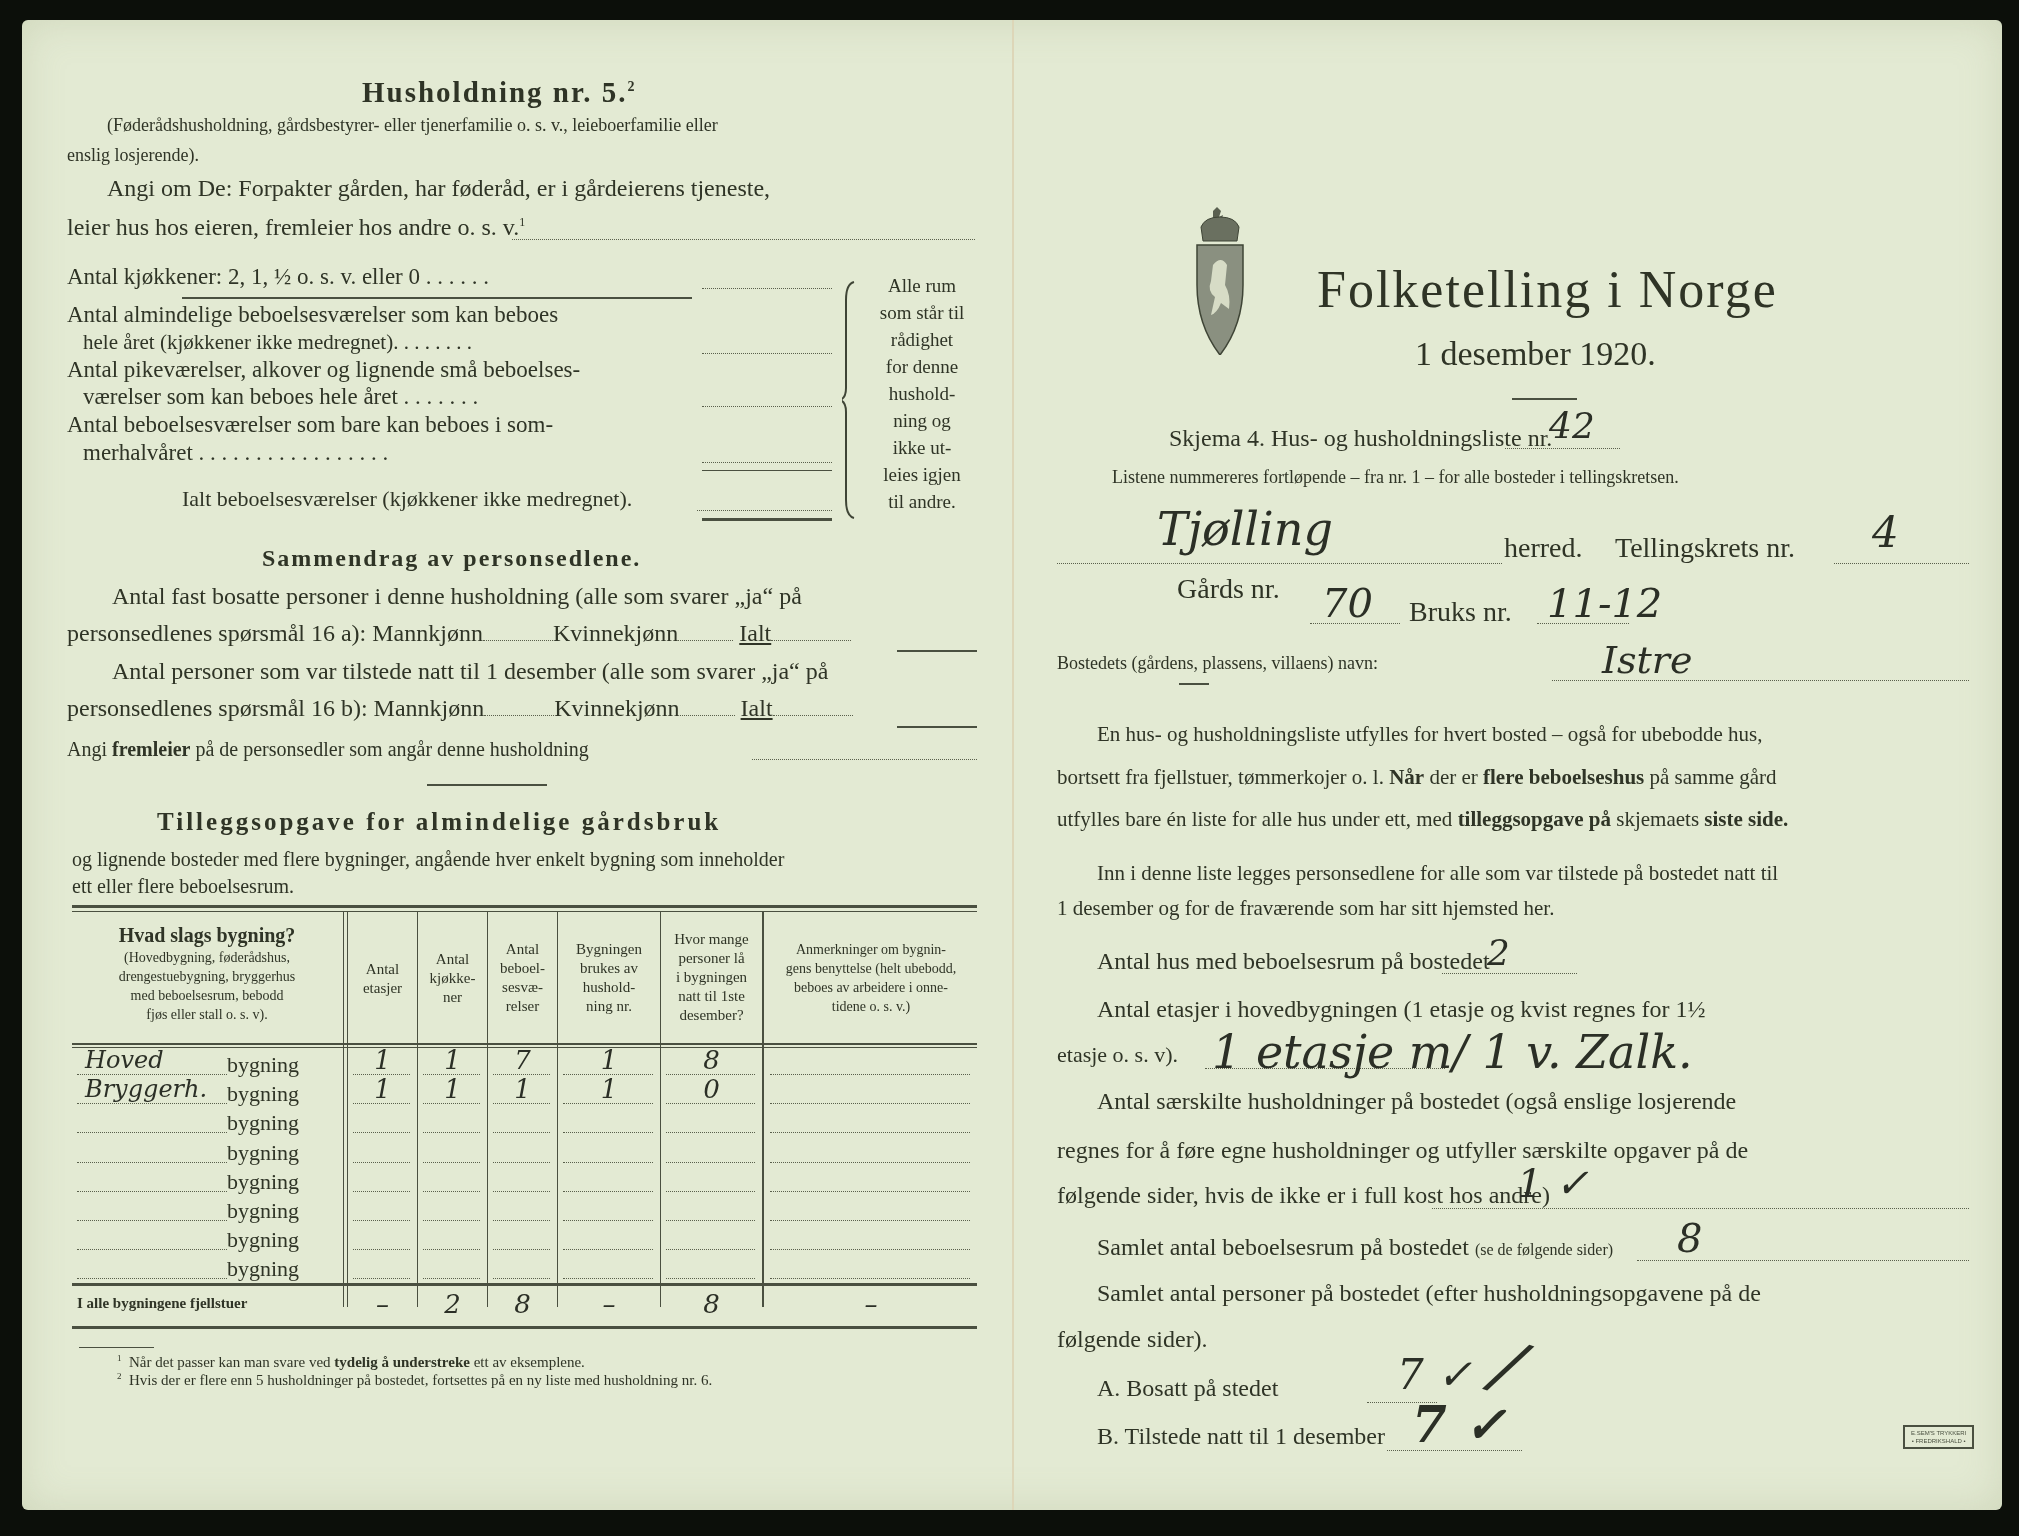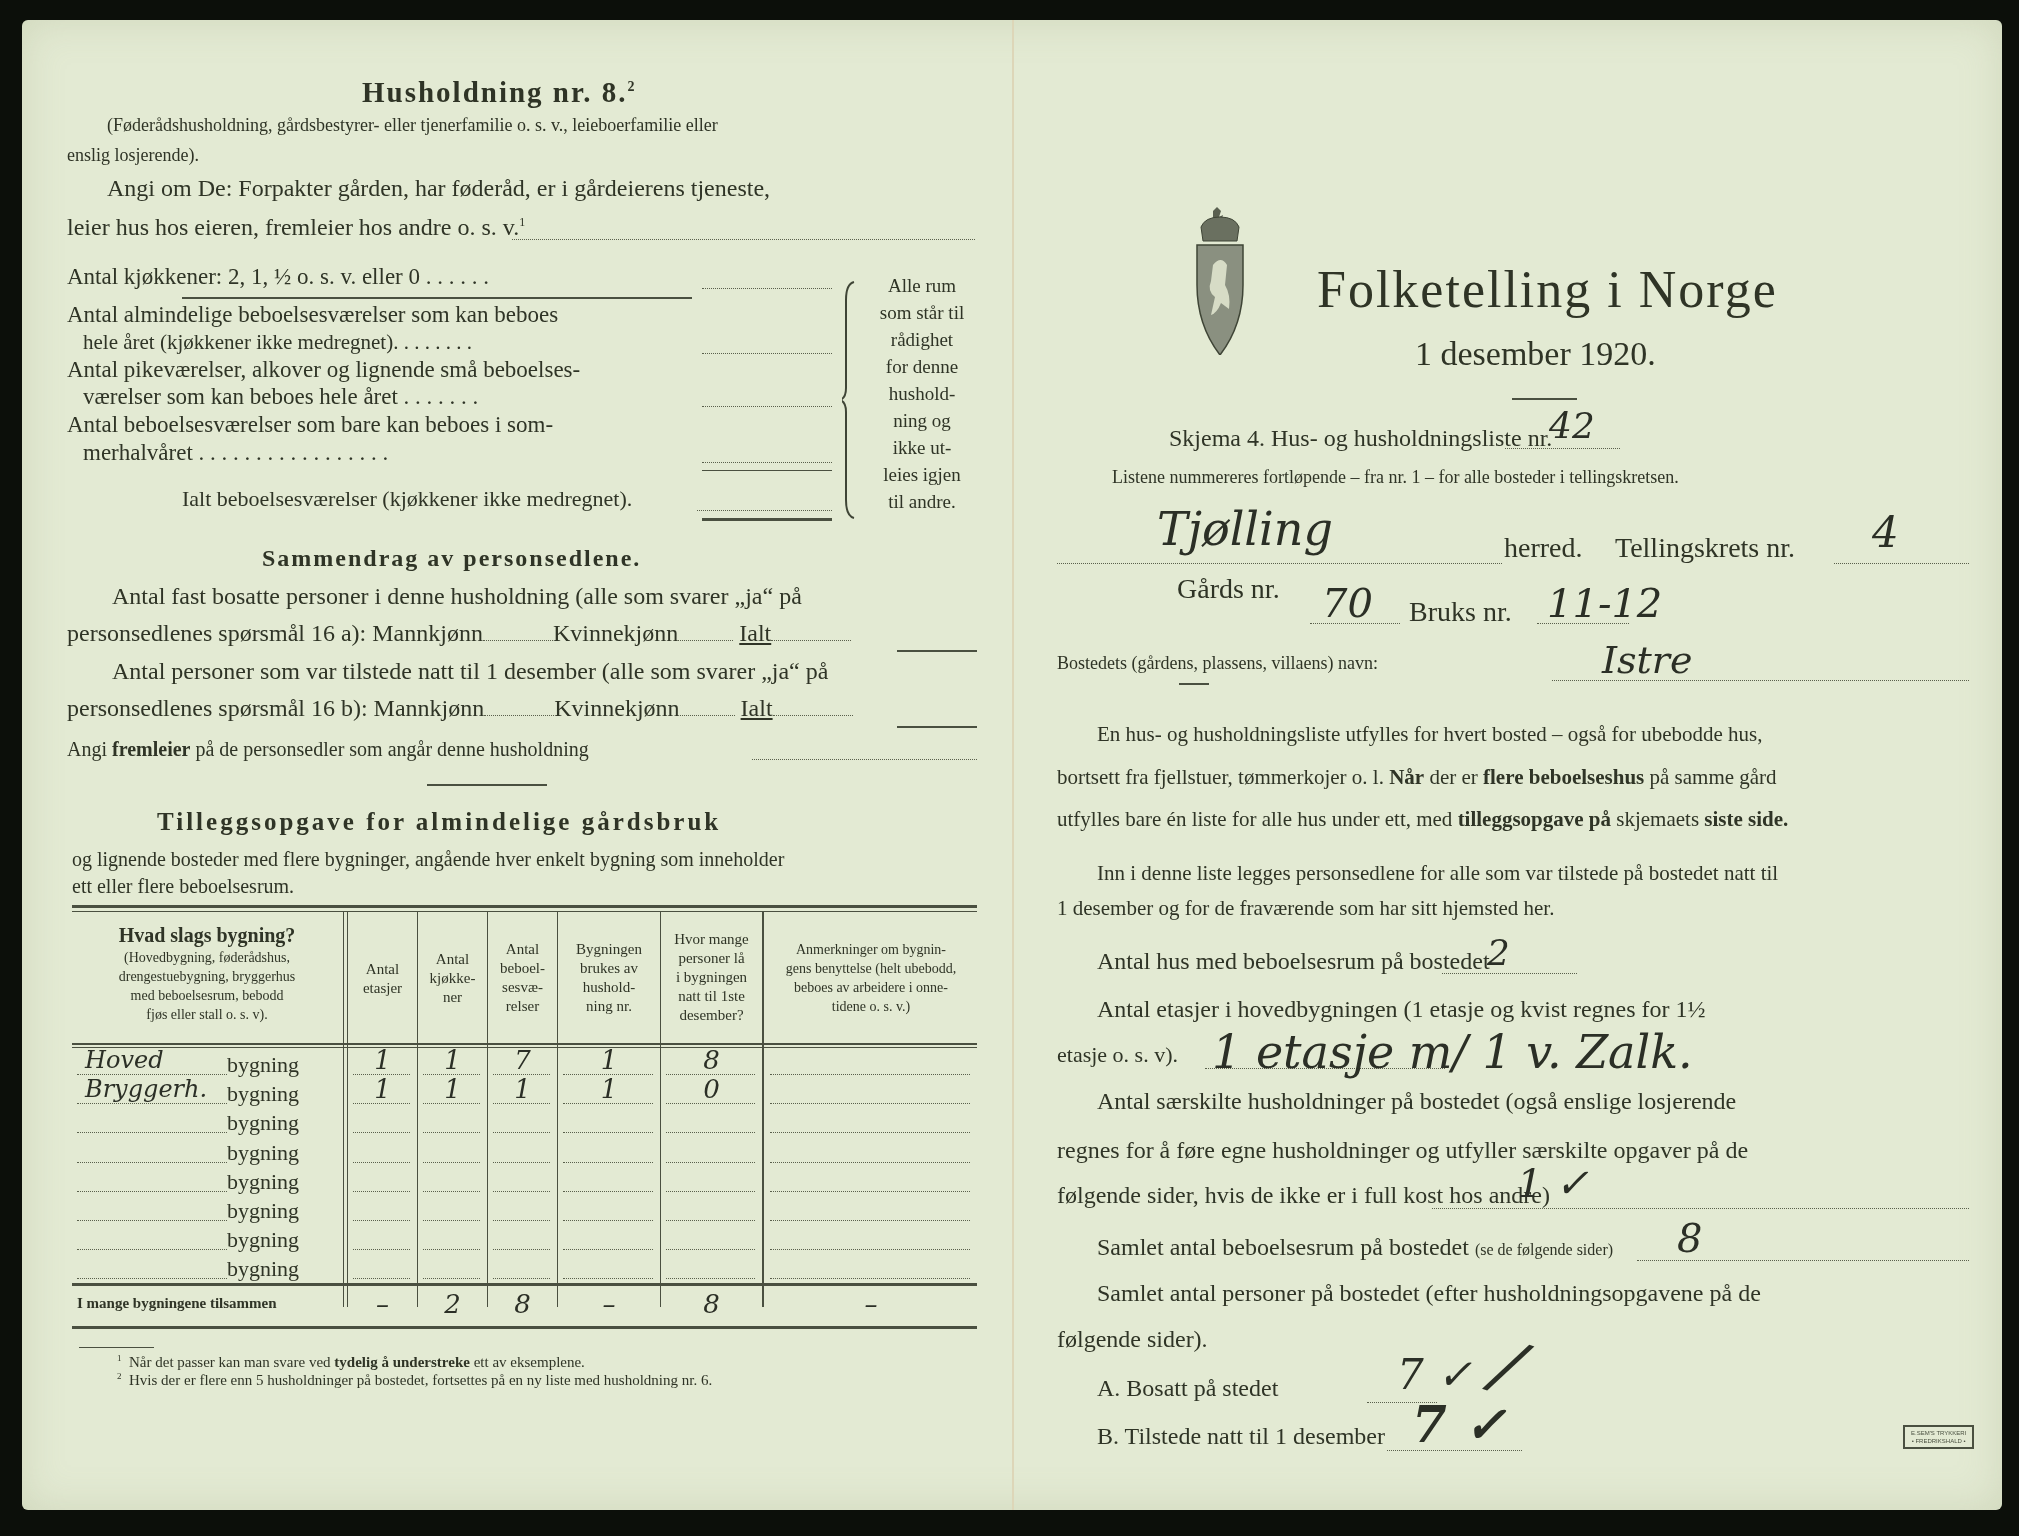--- a/index.html
+++ b/index.html
@@ -26,21 +26,21 @@
   .stamp { position:absolute; border:2px solid #4a5040; font-size:6px; font-family:"Liberation Sans",sans-serif; padding:2px 6px; line-height:8px; text-align:center; color:#4a5040; }
 </style>
 </head>
 <body>
 
 <div class="sheet">
 
   <div class="page left">
 
     <div class="abs" style="left:295px; top:56px; font-size:29px; letter-spacing:2px; font-weight:bold;">
-      <span>Husholdning nr. 8.</span><sup style="font-size:14px;">2</sup>
+      <span>Husholdning nr. 5.</span><sup style="font-size:14px;">2</sup>
     </div>
 
     <div class="abs" style="left:40px; top:95px; font-size:18px;">(Føderådshusholdning, gårdsbestyrer- eller tjenerfamilie o. s. v., leieboerfamilie eller</div>
     <div class="abs" style="left:0px; top:125px; font-size:18px;">enslig losjerende).</div>
 
     <div class="abs" style="left:40px; top:155px; font-size:24px;">Angi om De: Forpakter gården, har føderåd, er i gårdeierens tjeneste,</div>
     <div class="abs" style="left:0px; top:194px; font-size:24px;">
       <span>leier hus hos eieren, fremleier hos andre o. s. v.</span><sup style="font-size:12px;">1</sup>
     </div>
     <div class="rule" style="left:445px; top:219px; width:463px;"></div>
@@ -302,21 +302,21 @@
             <div class="tblcell hand" style="left: 491px; top: 1230.4px; width: 102px; font-size: 26px; line-height: 28px;"></div>
             <div class="rule" style="left: 599px; top: 1258.4px; width: 89px;"></div>
             <div class="tblcell hand" style="left: 594px; top: 1230.4px; width: 101px; font-size: 26px; line-height: 28px;"></div>
             <div class="rule" style="left: 703px; top: 1258.4px; width: 200px;"></div>
             <div class="tblcell hand" style="left: 698px; top: 1230.4px; width: 212px; font-size: 26px; line-height: 28px;"></div>
           </div>
         </div>
 
       <div class="solid" style="left:5px; top:1263px; width:905px; height:3px;"></div>
       <div class="solid" style="left:5px; top:1306px; width:905px; height:3px;"></div>
-      <div class="abs" style="left:10px; top:1275px; font-size:15px; font-weight:bold;">I mange bygningene tilsammen</div>
+      <div class="abs" style="left:10px; top:1275px; font-size:15px; font-weight:bold;">I alle bygningene fjellstuer</div>
       <div class="tblcell hand" style="left:281px; top:1270px; width:69px; font-size:26px; line-height:28px;">–</div>
       <div class="tblcell hand" style="left:351px; top:1270px; width:69px; font-size:26px; line-height:28px;">2</div>
       <div class="tblcell hand" style="left:421px; top:1270px; width:69px; font-size:26px; line-height:28px;">8</div>
       <div class="tblcell hand" style="left:491px; top:1270px; width:102px; font-size:26px; line-height:28px;">–</div>
       <div class="tblcell hand" style="left:594px; top:1270px; width:101px; font-size:26px; line-height:28px;">8</div>
       <div class="tblcell hand" style="left:698px; top:1270px; width:212px; font-size:26px; line-height:28px;">–</div>
     </div>
 
     <div class="solid" style="left:12px; top:1327px; width:75px; height:1px;"></div>
     <div class="abs" style="left:50px; top:1333px; font-size:15px;">

